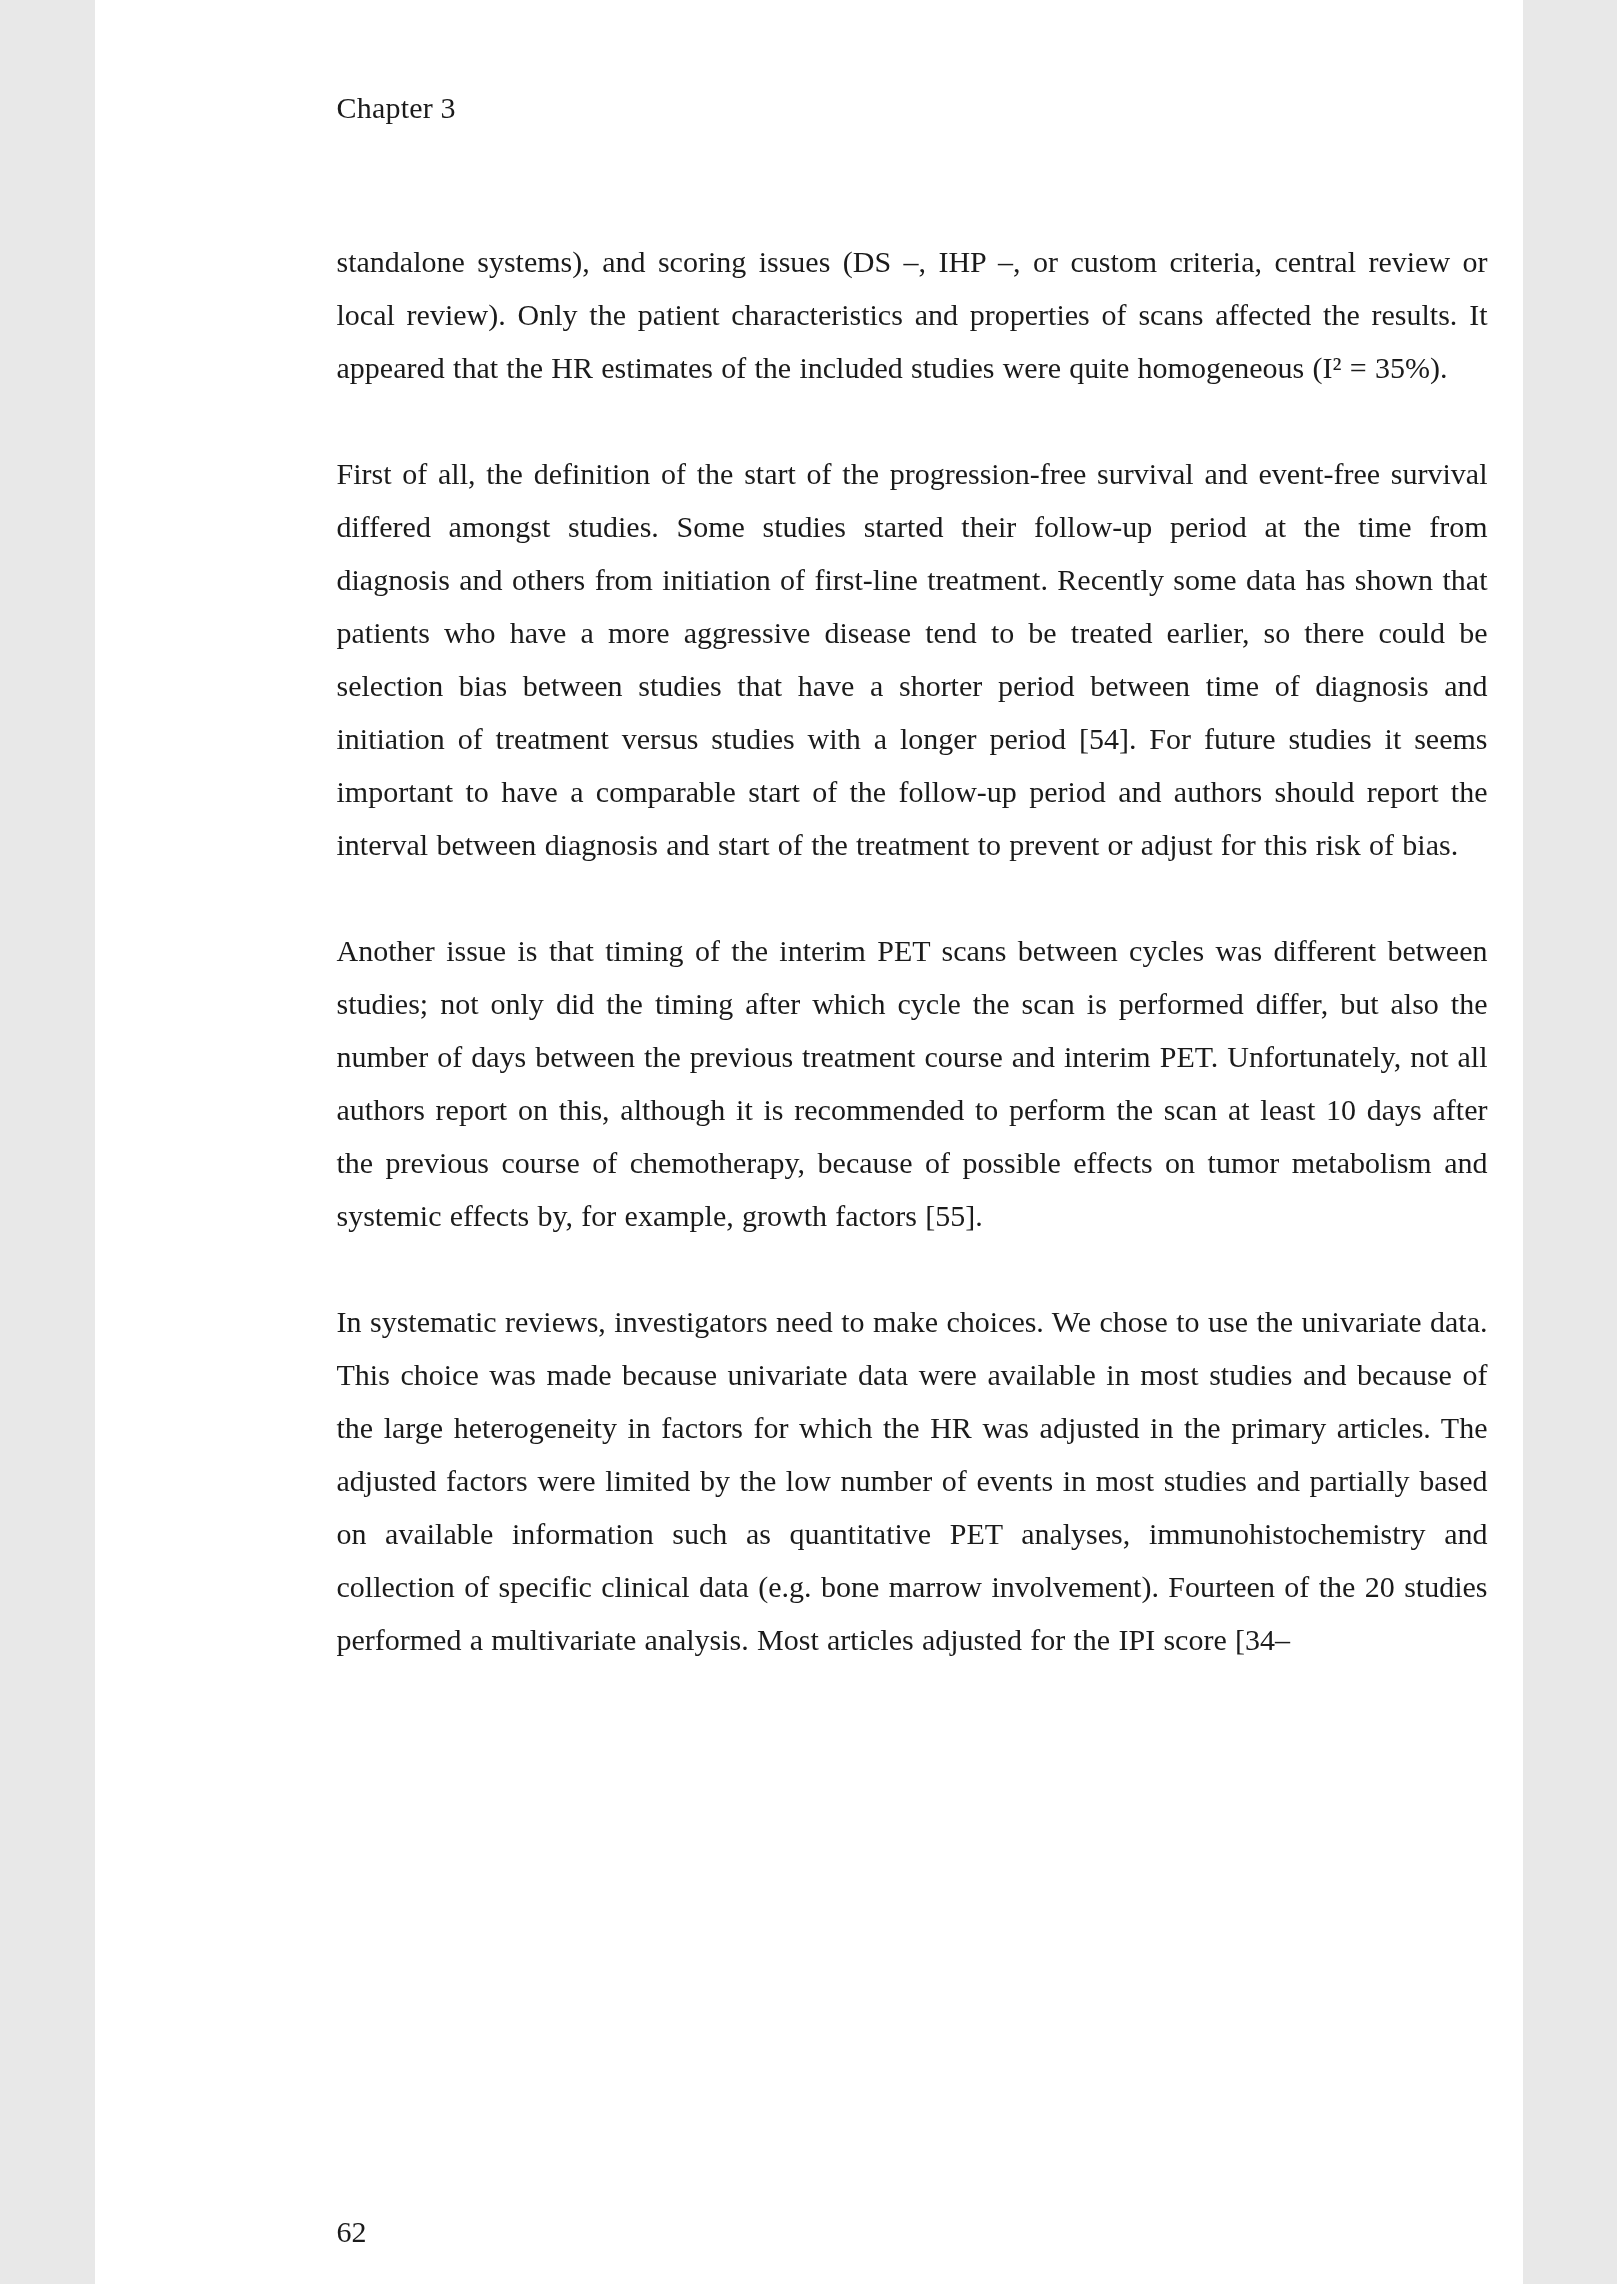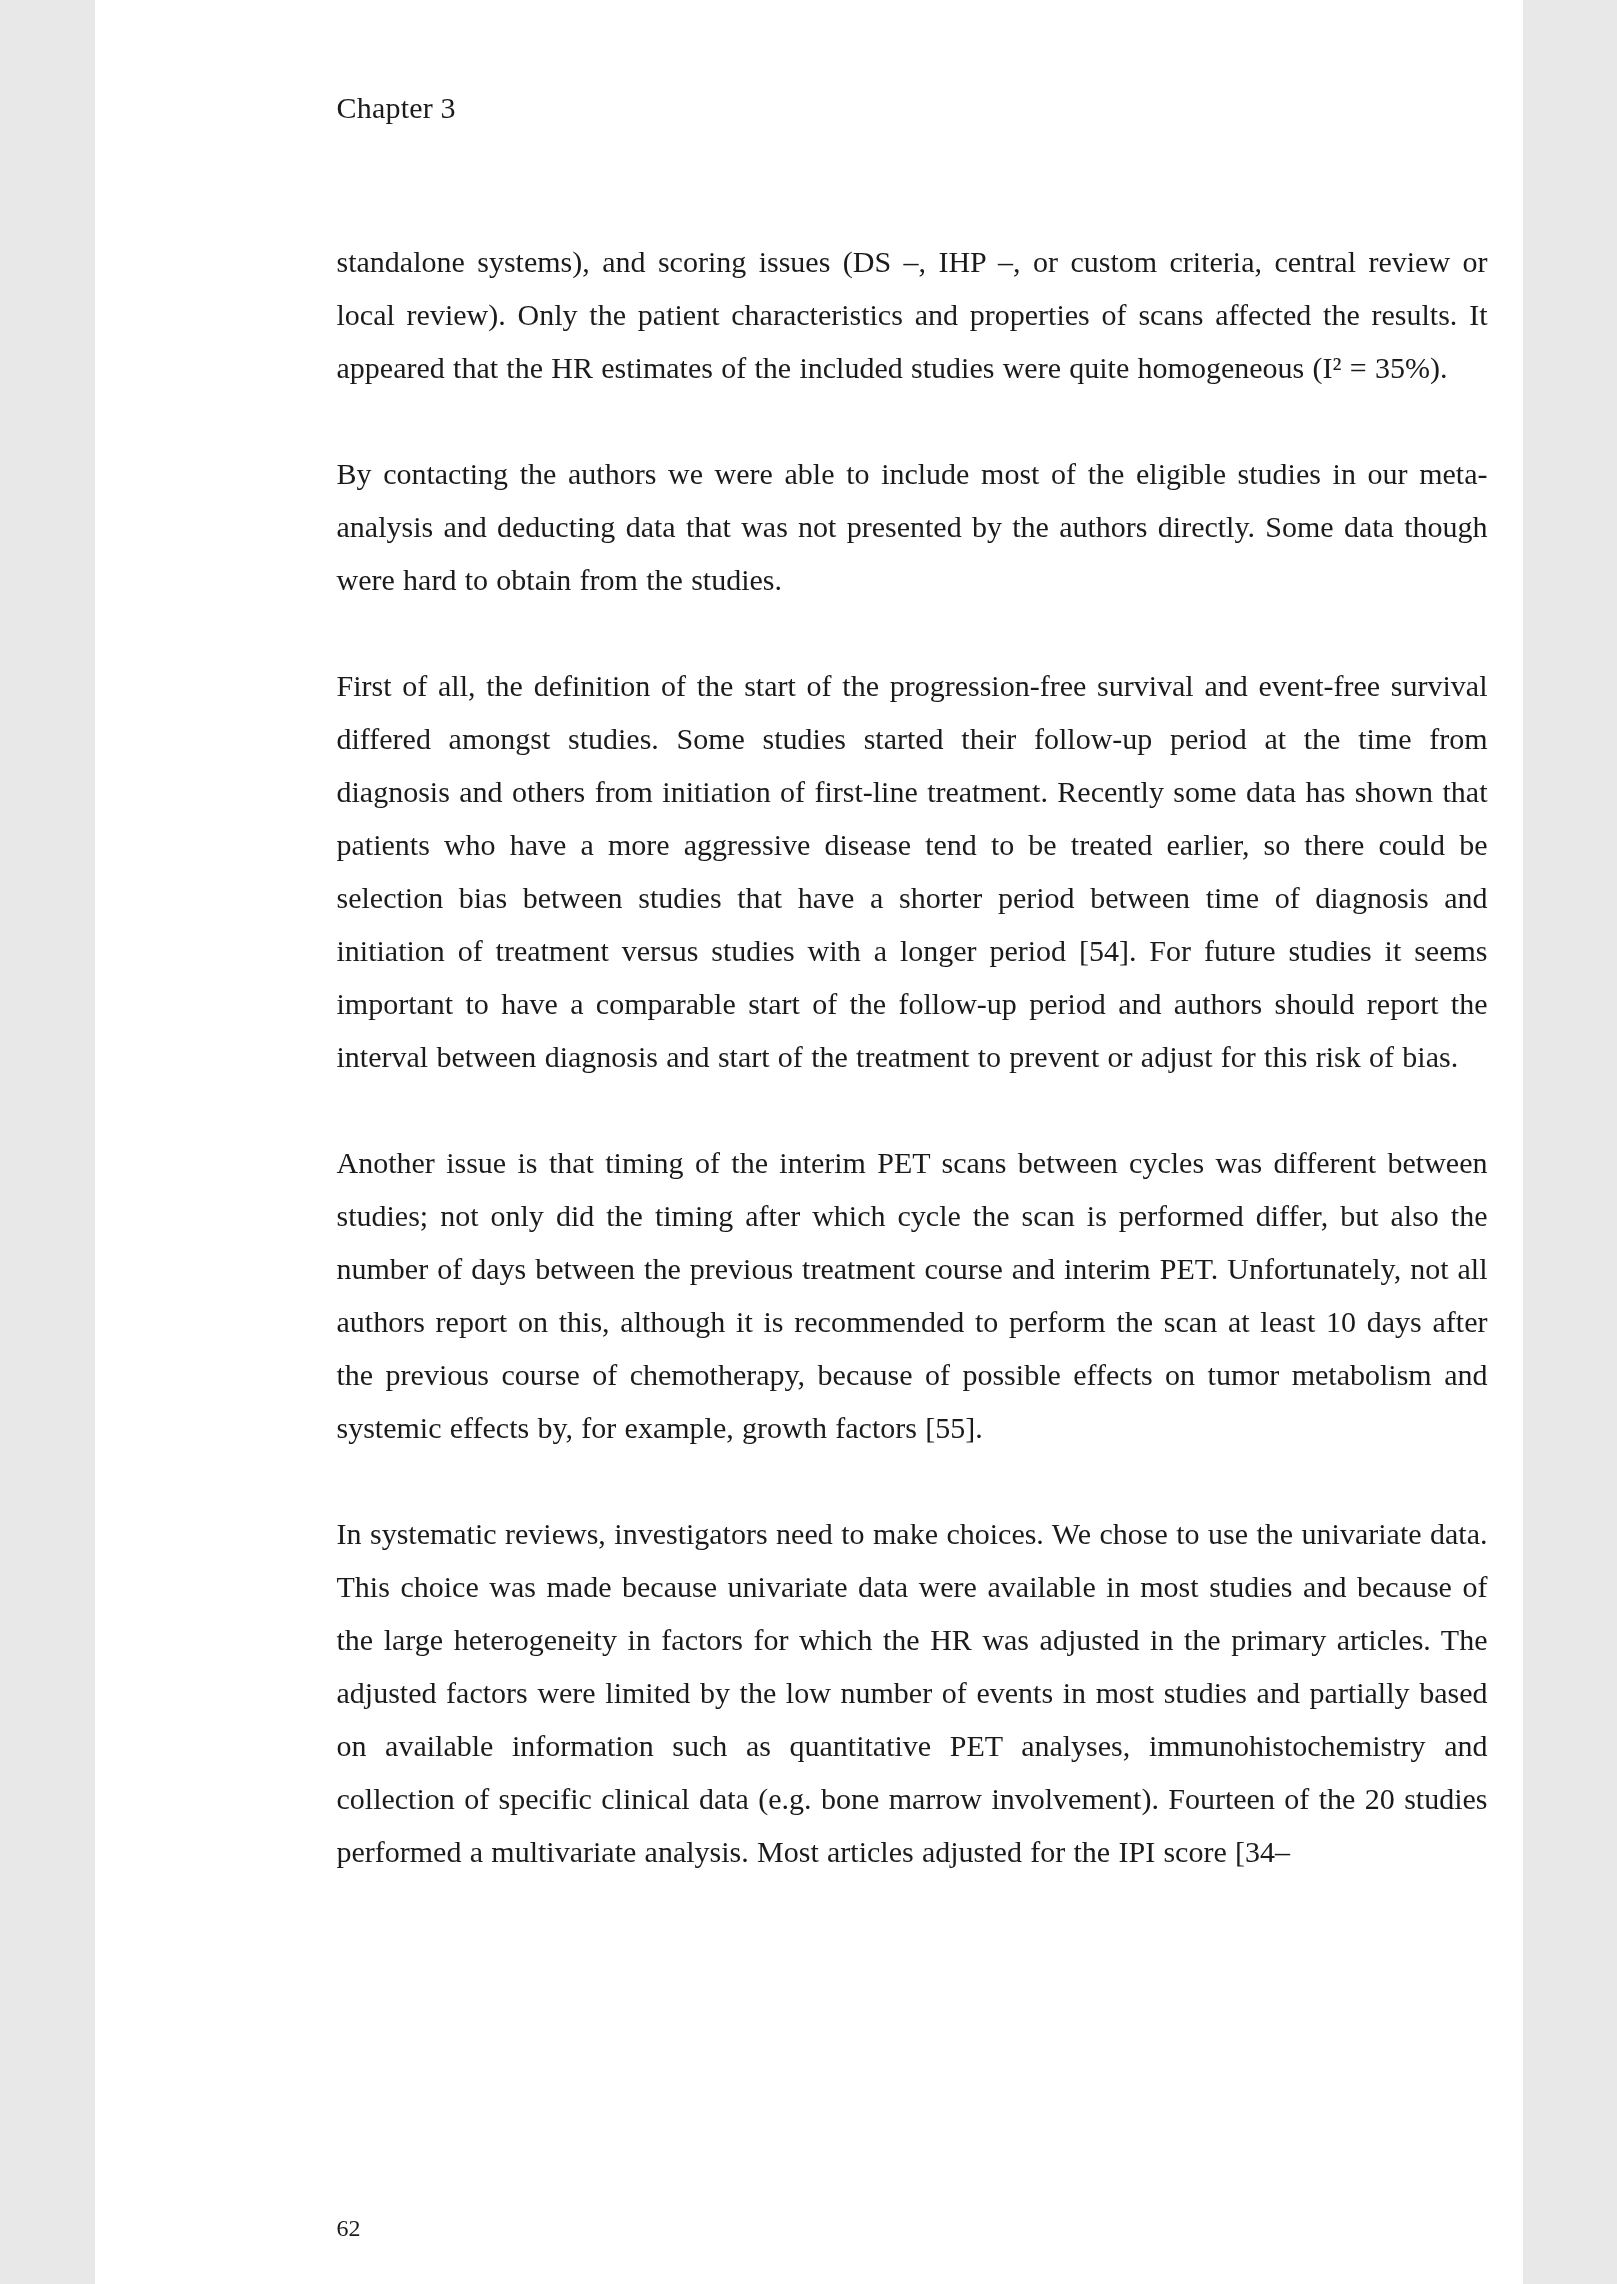--- a/index.html
+++ b/index.html
@@ -41,35 +41,34 @@
     padding: 0;
     word-spacing: 0.8px;
   }
   .body-text p:last-child {
     margin-bottom: 0;
   }
   .page-number {
     position: absolute;
     left: 242px;
     top: 2214px;
-    font-size: 24px;
+    font-size: 30px;
     line-height: 1.2;
     color: #1b1b1b;
   }
 </style>
 </head>
 <body>
 
 <div class="page">
 
   <div class="running-header">Chapter 3</div>
 
   <div class="body-text">
     <p>standalone systems), and scoring issues (DS –, IHP –, or custom criteria, central review or local review). Only the patient characteristics and properties of scans affected the results. It appeared that the HR estimates of the included studies were quite homogeneous (I² = 35%).</p>
-    <p>By contacting the authors we were able to include most of the eligible studies in our meta-analysis and deducting data that was not presented by the authors directly. Some data though were hard to obtain from the studies.</p>
     <p>First of all, the definition of the start of the progression-free survival and event-free survival differed amongst studies. Some studies started their follow-up period at the time from diagnosis and others from initiation of first-line treatment. Recently some data has shown that patients who have a more aggressive disease tend to be treated earlier, so there could be selection bias between studies that have a shorter period between time of diagnosis and initiation of treatment versus studies with a longer period [54]. For future studies it seems important to have a comparable start of the follow-up period and authors should report the interval between diagnosis and start of the treatment to prevent or adjust for this risk of bias.</p>
     <p>Another issue is that timing of the interim PET scans between cycles was different between studies; not only did the timing after which cycle the scan is performed differ, but also the number of days between the previous treatment course and interim PET. Unfortunately, not all authors report on this, although it is recommended to perform the scan at least 10 days after the previous course of chemotherapy, because of possible effects on tumor metabolism and systemic effects by, for example, growth factors [55].</p>
     <p>In systematic reviews, investigators need to make choices. We chose to use the univariate data. This choice was made because univariate data were available in most studies and because of the large heterogeneity in factors for which the HR was adjusted in the primary articles. The adjusted factors were limited by the low number of events in most studies and partially based on available information such as quantitative PET analyses, immunohistochemistry and collection of specific clinical data (e.g. bone marrow involvement). Fourteen of the 20 studies performed a multivariate analysis. Most articles adjusted for the IPI score [34–</p>
   </div>
 
   <div class="page-number">62</div>
 
 </div>
 
 

